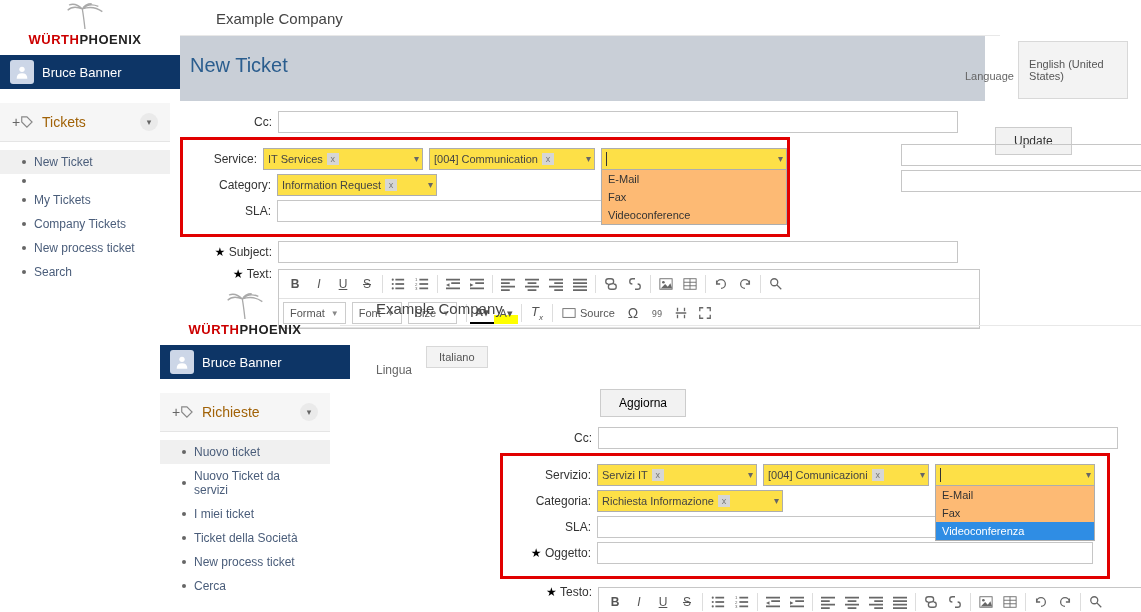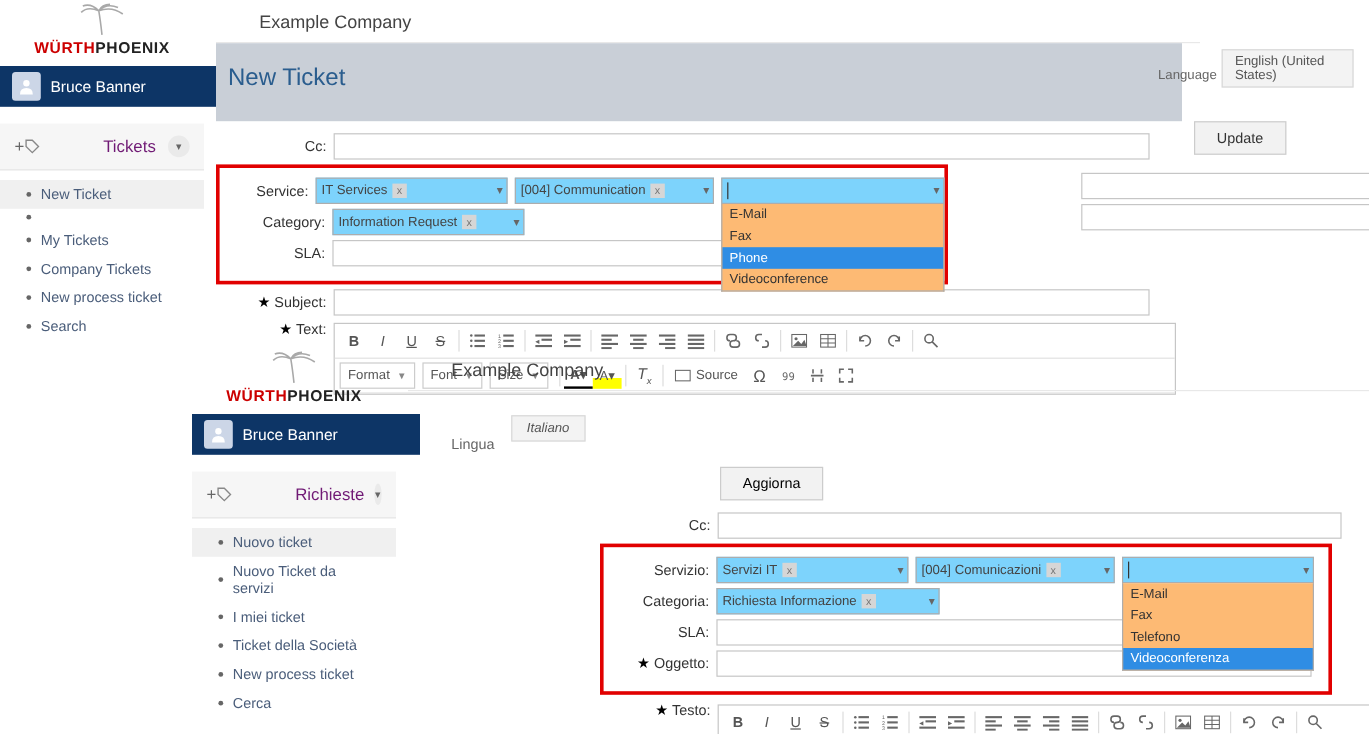--- a/index.html
+++ b/index.html
@@ -17,58 +17,58 @@
 
   
   .userbar { background: #0d3566; color: #fff; width: 190px; height: 34px; display:flex; align-items:center; gap:8px; padding:0 10px;}
   .avatar { width:24px; height:24px; background:#ccd6e7; border-radius:3px; display:flex; align-items:center; justify-content:center;}
   .avatar svg { width:16px; height:16px; fill:#fff;}
   .username { font-size:13px; }
 
   
   .sidebar { width:170px; }
   .nav-section { display:flex; align-items:center; gap:8px; padding:10px 12px; background:#f6f6f6; margin-top:14px; border-bottom:1px solid #e5e5e5;}
-  .nav-section .lbl { flex:1; font-size:14px; color:#701a75;margin-left:44px;}
+  .nav-section .lbl { flex:1; font-size:14px; color:#a16207;}
   .chev-circle { width:18px; height:18px; border-radius:50%; background:#eaeaea; display:flex; align-items:center; justify-content:center; font-size:9px; color:#666;}
   .plus-tag { width:22px; height:18px; display:flex; align-items:center; justify-content:center; font-size:14px; color:#666;}
   .tag-icon { width:14px; height:14px; }
   .nav-items { list-style:none; padding:8px 0;}
   .nav-items li { display:flex; align-items:center; gap:8px; padding:5px 14px 5px 22px; font-size:12px; color:#4a5d7a;}
   .nav-items li.active { background:#f0f0f0;}
   .bullet { width:4px; height:4px; border-radius:50%; background:#666; flex-shrink:0;}
 
   
   .maincol { position:absolute; left:180px; top:0; right:0;}
   .company { font-size:15px; color:#444; padding:10px 0 8px 36px; border-bottom:1px solid #e8e8e8;}
 
   .titlebar { position:relative; background:#c9cfd7; width:805px; height:65px; }
   .titlebar h2 { color:#2a5d8e; font-weight:normal; font-size:20px; padding:18px 0 0 10px;}
 
   .lang-box { position:absolute; right:-175px; top:5px; width:195px; font-size:11px;}
   .lang-label { color:#666; display:inline-block; width:50px;}
-  .lang-select { display:inline-block; background:#f3f3f3; border:1px solid #d8d8d8; padding:3px 10px; font-size:11px; color:#555; width:110px;}
+  .lang-select { display:inline-block; background:#f3f3f3; border:1px solid #d8d8d8; padding:16px 10px; font-size:11px; color:#555; width:110px;}
   .update-btn { display:block; margin-top:28px; margin-left:30px; background:#f2f2f2; border:1px solid #ccc; padding:6px 18px; font-size:12px; color:#333;}
 
   .instance-2 .lang-inline { display:flex; gap:14px; align-items:center; padding:10px 0 12px 0;}
   .instance-2 .lang-inline .lang-label { width:auto; font-size:12px;margin-top:27px;}
-  .instance-2 .lang-inline .lang-select { width:auto; padding:4px 12px;font-style:italic;}
+  .instance-2 .lang-inline .lang-select { width:auto; padding:4px 12px;}
   .instance-2 .update-btn-inline { margin-left:260px; background:#f2f2f2; border:1px solid #ccc; padding:6px 18px; font-size:12px;}
 
   
   .form { padding:6px 0 0 0; width:800px; }
   .row { display:flex; align-items:center; margin:4px 0;}
   .row .label { width:98px; text-align:right; padding-right:6px; font-size:12px; color:#333;}
   .row .label .star { color:#000;}
   .row .field { flex:1; position:relative;}
   .field input[type=text] { width:680px; height:22px; border:1px solid #c6c6c6; padding:0 5px; font-size:12px;}
 
   .redbox { border:3px solid #e10000; padding:4px 0 8px 0; position:relative; width:610px; margin-left:0;}
   .redbox .row .label { width:94px;}
   .multi { display:flex; gap:6px;}
-  .combo { position:relative; height:22px; border:1px solid #adadad; background:#7dd3fc; display:flex; align-items:center; padding:0 18px 0 4px; font-size:11px; color:#444;}
+  .combo { position:relative; height:22px; border:1px solid #adadad; background:#fde047; display:flex; align-items:center; padding:0 18px 0 4px; font-size:11px; color:#444;}
   .combo .chev { position:absolute; right:3px; top:4px; font-size:10px; color:#666;}
   .combo .x { display:inline-block; width:12px; height:12px; background:#d6d6d6; color:#777; font-size:9px; line-height:12px; text-align:center; margin-left:4px;}
   .combo-1 { width:160px;} .combo-2 { width:166px;} .combo-3 { width:186px;}
   .combo-cursor::before { content:''; position:absolute; left:4px; top:3px; bottom:3px; width:1px; background:#333;}
 
   .dropdown { position:absolute; left:0; top:22px; width:186px; background:#fdba74; border:1px solid #adadad; border-top:none; z-index:50;}
   .dropdown .opt { padding:3px 6px; font-size:11px; color:#333;}
   .dropdown .opt.sel { background:#2f8de4; color:#fff;}
 
   .sla-field { width:486px; height:22px; border:1px solid #c6c6c6; background:#fff;}
@@ -175,21 +175,20 @@
                 <span class="x">x</span>
                 <span class="chev">▾</span>
               </div>
             <div style="position:relative;">
               <div class="combo combo-3 combo-cursor">
                   <span class="chev">▾</span>
                 </div>
               <div class="dropdown">
                 <div class="opt">E-Mail</div>
                 <div class="opt">Fax</div>
-                <div class="opt sel">Phone</div>
                 <div class="opt">Videoconference</div>
               </div>
             </div>
           </div>
         </div>
         <div class="row">
           <div class="label">Category:</div>
           <div class="field">
             <div class="combo combo-1">
                 <span>Information Request</span>
@@ -473,21 +472,20 @@
                 <span class="x">x</span>
                 <span class="chev">▾</span>
               </div>
             <div style="position:relative;">
               <div class="combo combo-3 combo-cursor" style="width:160px;">
                   <span class="chev">▾</span>
                 </div>
               <div class="dropdown" style="width:160px;">
                 <div class="opt">E-Mail</div>
                 <div class="opt">Fax</div>
-                <div class="opt">Telefono</div>
                 <div class="opt sel">Videoconferenza</div>
               </div>
             </div>
           </div>
         </div>
         <div class="row">
           <div class="label">Categoria:</div>
           <div class="field">
             <div class="combo combo-1" style="width:186px;">
                 <span>Richiesta Informazione</span>

